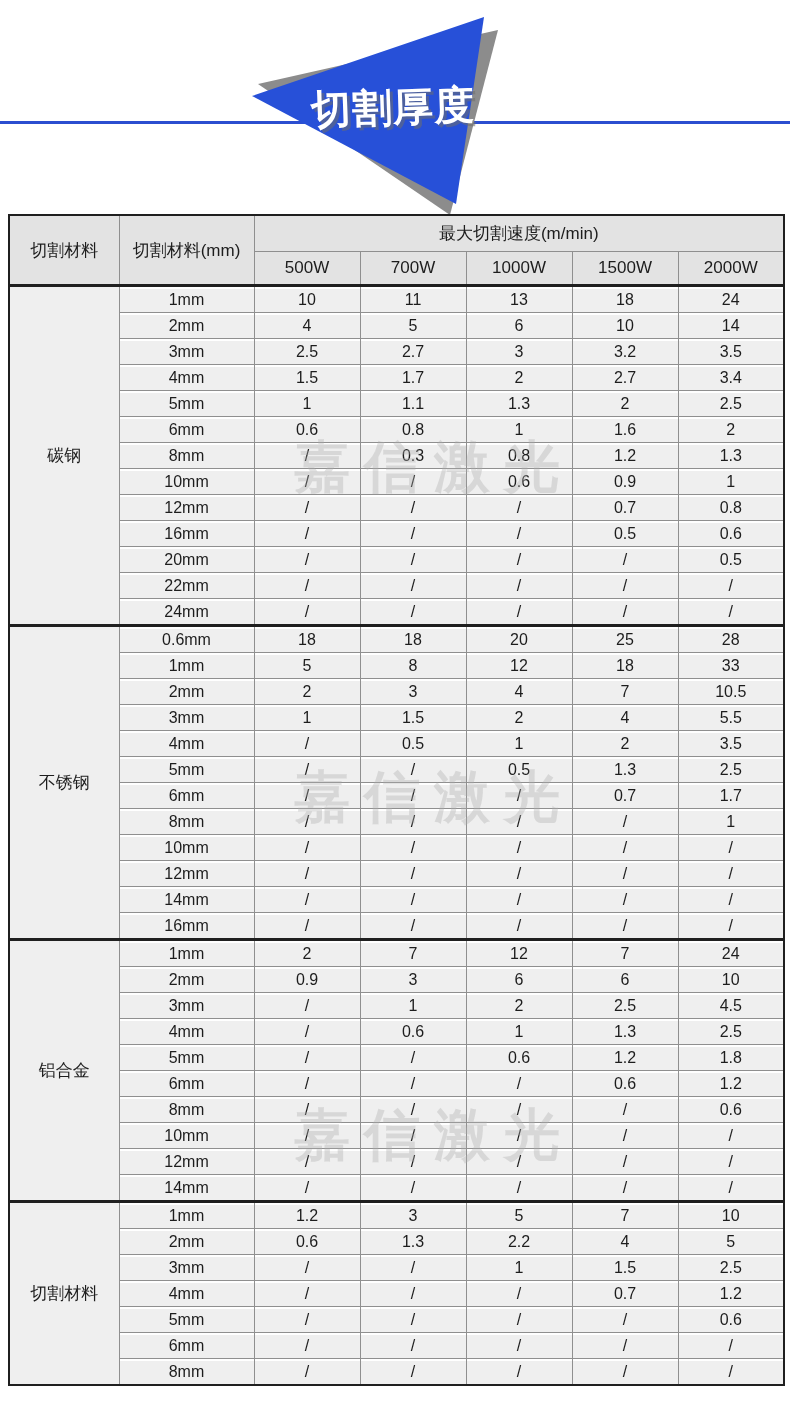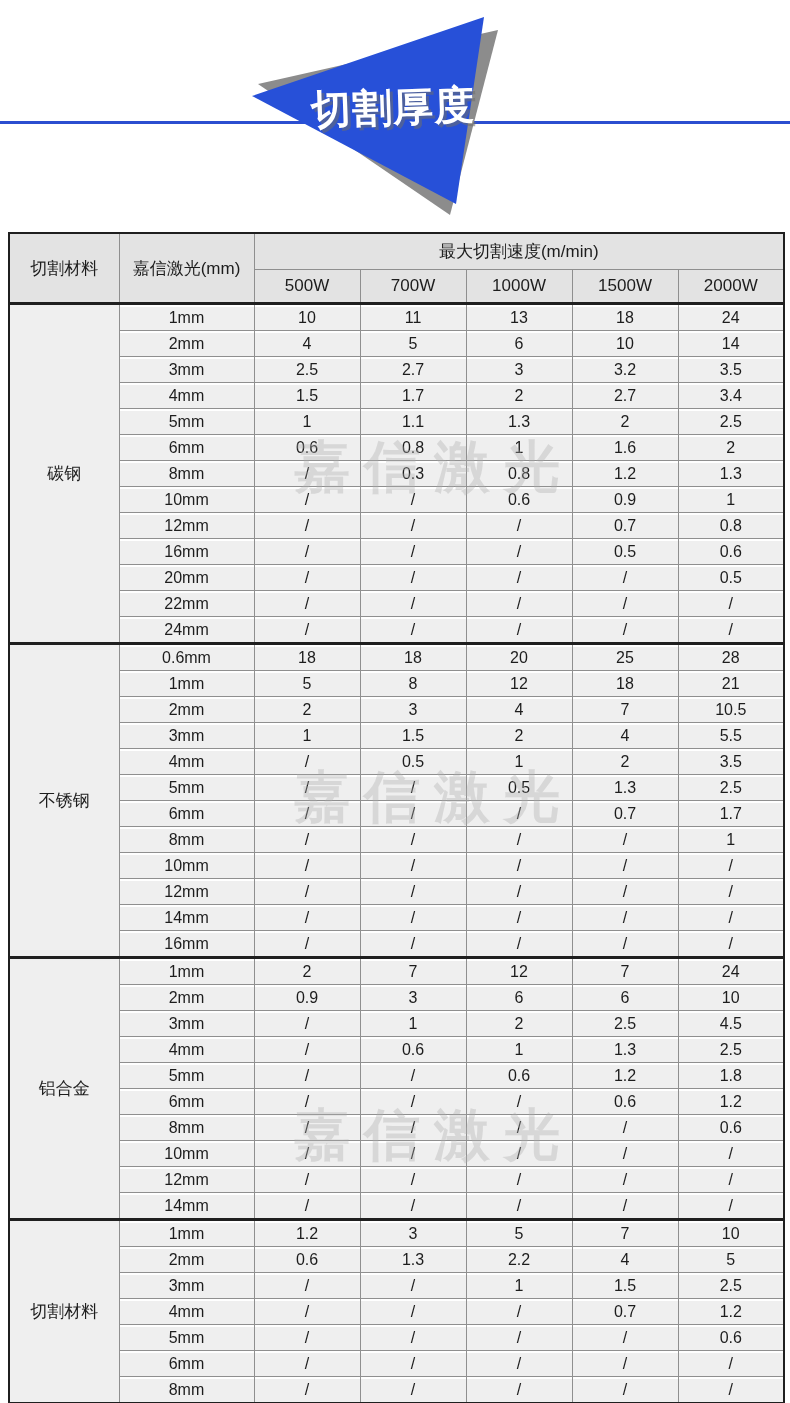--- a/index.html
+++ b/index.html
@@ -23,21 +23,21 @@
 
   
   .watermark {
     position:absolute; left:264px; width:340px; text-align:center;
     font-size:56px; font-weight:bold; letter-spacing:14px; white-space:nowrap;
     color:rgba(172,172,172,0.35); z-index:10; pointer-events:none;
   }
   .wm1 { top:430px; } .wm2 { top:760px; } .wm3 { top:1098px; }
 
   
-  .tbl-wrap { position:absolute; left:8px; top:232px; width:661px; }
+  .tbl-wrap { position:absolute; left:8px; top:214px; width:661px; }
   table.spec {
     width:775px; table-layout:fixed; border-collapse:collapse;
     border:2px solid #1f1f1f;
     font-size:17px;
   }
   table.spec th, table.spec td {
     border:1px solid #8f8f8f; text-align:center; vertical-align:middle;
     padding:0; overflow:hidden;
   }
   table.spec thead th { background:#e3e3e3; font-weight:normal; }
@@ -74,21 +74,21 @@
         <col style="width:135px">
       <col style="width:106px">
         <col style="width:106px">
         <col style="width:106px">
       <col style="width:106px">
         <col style="width:106px">
     </colgroup>
     <thead>
       <tr class="h1">
         <th rowspan="2">切割材料</th>
-        <th rowspan="2">嘉信激光(mm)</th>
+        <th rowspan="2">切割材料(mm)</th>
         <th colspan="5">最大切割速度(m/min)</th>
       </tr>
       <tr class="h2">
         <th>500W</th>
         <th>700W</th>
         <th>1000W</th>
         <th>1500W</th>
         <th>2000W</th>
       </tr>
     </thead>
@@ -206,21 +206,21 @@
           <td>20</td>
           <td>25</td>
           <td>28</td>
         </tr>
         <tr>
           <td>1mm</td>
           <td>5</td>
           <td>8</td>
           <td>12</td>
           <td>18</td>
-          <td>21</td>
+          <td>33</td>
         </tr>
         <tr>
           <td>2mm</td>
           <td>2</td>
           <td>3</td>
           <td>4</td>
           <td>7</td>
           <td>10.5</td>
         </tr>
         <tr>

